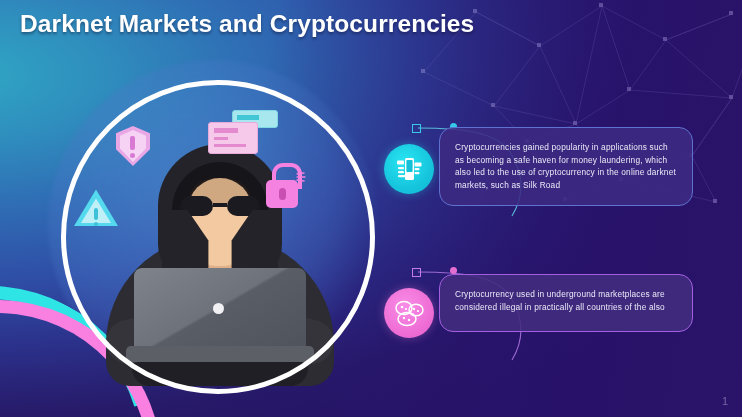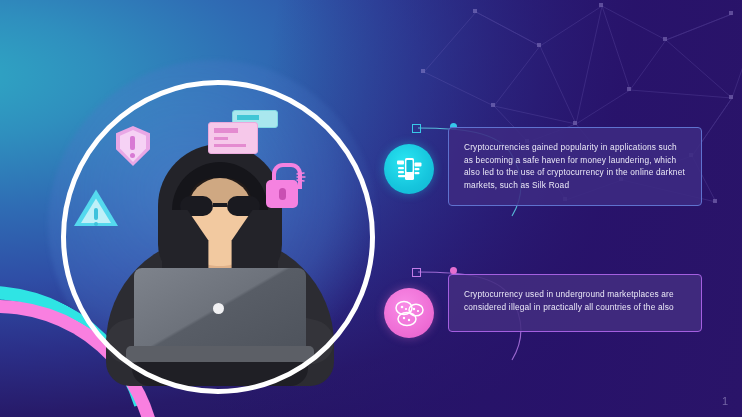--- a/index.html
+++ b/index.html
@@ -51,22 +51,22 @@
   .badge{
     position:absolute;left:0;top:26px;width:50px;height:50px;border-radius:50%;
     display:flex;align-items:center;justify-content:center;
   }
   .badge-cyan{background:radial-gradient(circle at 42% 36%, #2ae6f2 0%, #16c5dd 60%, #10b6d2 100%);
               box-shadow:0 0 10px rgba(38,220,240,.35);}
   .badge-pink{background:radial-gradient(circle at 42% 36%, #f88ce6 0%, #ef6fd6 60%, #e45ccb 100%);
               box-shadow:0 0 10px rgba(240,120,215,.35);}
 
   .card{
-    position:absolute;left:64px;top:10px;width:254px;
-    border-radius:4px;box-sizing:border-box;padding:13px 15px 14px 15px;
+    position:absolute;left:55px;top:10px;width:254px;
+    border-radius:14px;box-sizing:border-box;padding:13px 15px 14px 15px;
   }
   .card1{background:rgba(60,42,130,.88);border:1px solid #5f72cf;top:9px;min-height:70px;}
   .card2{background:rgba(66,44,128,.88);border:1px solid #a45fe0;top:12px;min-height:58px;}
   .card p{margin:0;font-size:8.3px;line-height:1.52;color:#eceaf8;letter-spacing:.18px;}
 
   
   .conn{position:absolute;left:0;top:0;width:330px;height:100px;overflow:visible;pointer-events:none;}
   .node-sq{position:absolute;width:7px;height:7px;border:1.2px solid #38c8e8;background:transparent;}
   .node-dot{position:absolute;width:7px;height:7px;border-radius:50%;}
 
@@ -247,20 +247,21 @@
   <svg class="lock-spark" viewBox="0 0 10 10">
     <g stroke="#f582e0" stroke-width="1.4" stroke-linecap="round">
       <line x1="1" y1="2" x2="8" y2="1"></line>
         <line x1="1" y1="5" x2="9" y2="5"></line>
         <line x1="1" y1="8" x2="8" y2="9"></line>
     </g>
   </svg>
 
   <div class="ring"></div>
 
+  <div class="title">Darknet Markets and Cryptocurrencies</div>
 
   <div class="row row1">
     <svg class="conn" viewBox="0 0 330 100">
       <path d="M34 10 C 80 10, 112 14, 126 34 C 140 56, 140 78, 128 98" stroke="#5fd2e8" stroke-width="1.1" fill="none" opacity=".85"></path>
     </svg>
     <div class="node-sq" style="left:28px;top:6px;"></div>
     <div class="node-dot" style="left:66px;top:5px;background:#35c9ea;"></div>
 
     <div class="badge badge-cyan">
       <svg width="30" height="30" viewBox="0 0 30 30">

